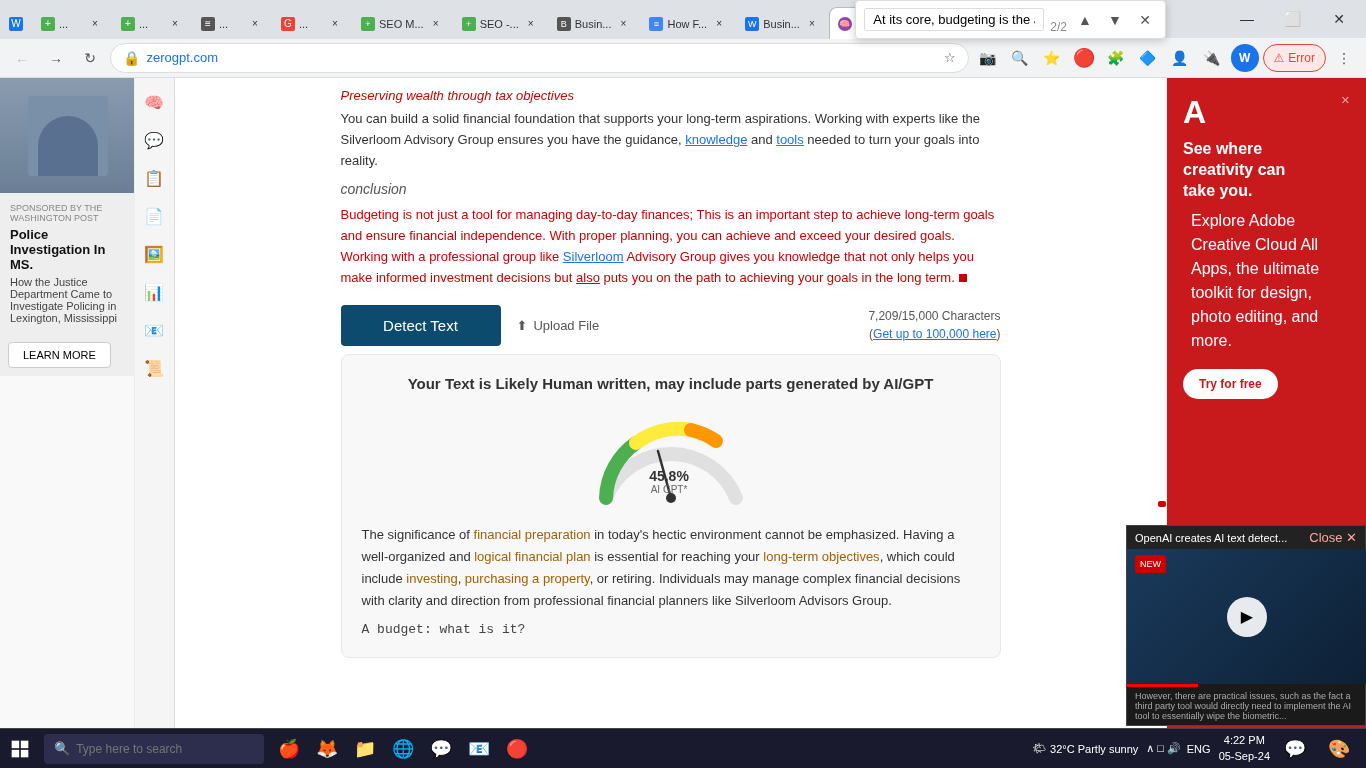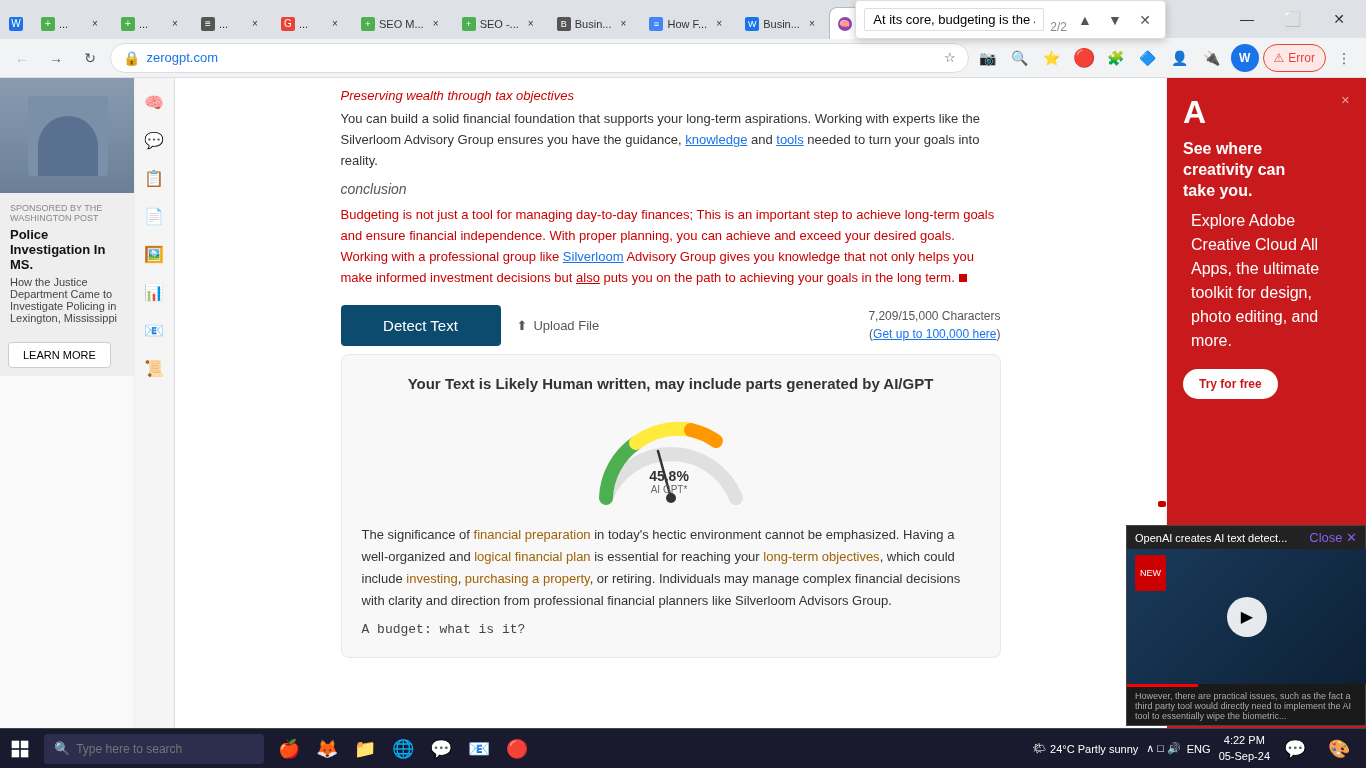--- a/index.html
+++ b/index.html
@@ -189,21 +189,21 @@
 
     
     .video-popup {
       position: fixed; bottom: 42px; right: 0; width: 240px; background: #1a1a1a;
       border: 1px solid #444; z-index: 500;
     }
     .video-header {
       background: #222; padding: 4px 8px; display: flex; justify-content: space-between; align-items: center;
     }
     .video-title { color: white; font-size: 11px; flex: 1; overflow: hidden; text-overflow: ellipsis; white-space: nowrap; }
-    .video-close-btn { color: #8b5cf6; background: none; border: none; cursor: pointer; font-size: 13px; }
+    .video-close-btn { color: #fca5a5; background: none; border: none; cursor: pointer; font-size: 13px; }
     .video-thumbnail {
       width: 240px; height: 135px; background: linear-gradient(135deg, #1a3a5c, #0d2035);
       position: relative; display: flex; align-items: center; justify-content: center;
     }
     .video-play-btn {
       width: 40px; height: 40px; background: rgba(255,255,255,0.9); border-radius: 50%;
       display: flex; align-items: center; justify-content: center; font-size: 16px; cursor: pointer;
     }
     .video-bar { height: 3px; background: #ff0000; width: 30%; }
     .video-caption {
@@ -445,21 +445,21 @@
   </div>
 
 </div>
 
 <div class="video-popup">
   <div class="video-header">
     <span class="video-title">OpenAI creates AI text detect...</span>
     <button class="video-close-btn">Close ✕</button>
   </div>
   <div class="video-thumbnail">
-    <div style="position:absolute;top:6px;left:8px;background:#cc0000;color:white;font-size:9px;padding:13px 5px;border-radius:2px;">NEW</div>
+    <div style="position:absolute;top:6px;left:8px;background:#cc0000;color:white;font-size:9px;padding:4px 5px;border-radius:2px;">NEW</div>
     <div class="video-play-btn">▶</div>
   </div>
   <div class="video-bar"></div>
   <div class="video-caption">However, there are practical issues, such as the fact a third party tool would directly need to implement the AI tool to essentially wipe the biometric...</div>
 </div>
 
 <div class="taskbar">
   <div class="taskbar-start">
     <svg viewBox="0 0 24 24">
       <rect x="2" y="2" width="9" height="9" fill="#fff"></rect>
@@ -477,21 +477,21 @@
     <div class="taskbar-icon">🦊</div>
     <div class="taskbar-icon">📁</div>
     <div class="taskbar-icon">🌐</div>
     <div class="taskbar-icon">💬</div>
     <div class="taskbar-icon">📧</div>
     <div class="taskbar-icon">🔴</div>
   </div>
   <div class="taskbar-right">
     <div class="weather-info">
       <span>🌤</span>
-      <span>24°C  Partly sunny</span>
+      <span>32°C  Partly sunny</span>
     </div>
     <div class="taskbar-sys">
       <span>∧ □ 🔊</span>
       <span>ENG</span>
     </div>
     <div class="taskbar-time">
       <div>4:22 PM</div>
       <div>05-Sep-24</div>
     </div>
     <div class="taskbar-icon">💬</div>

